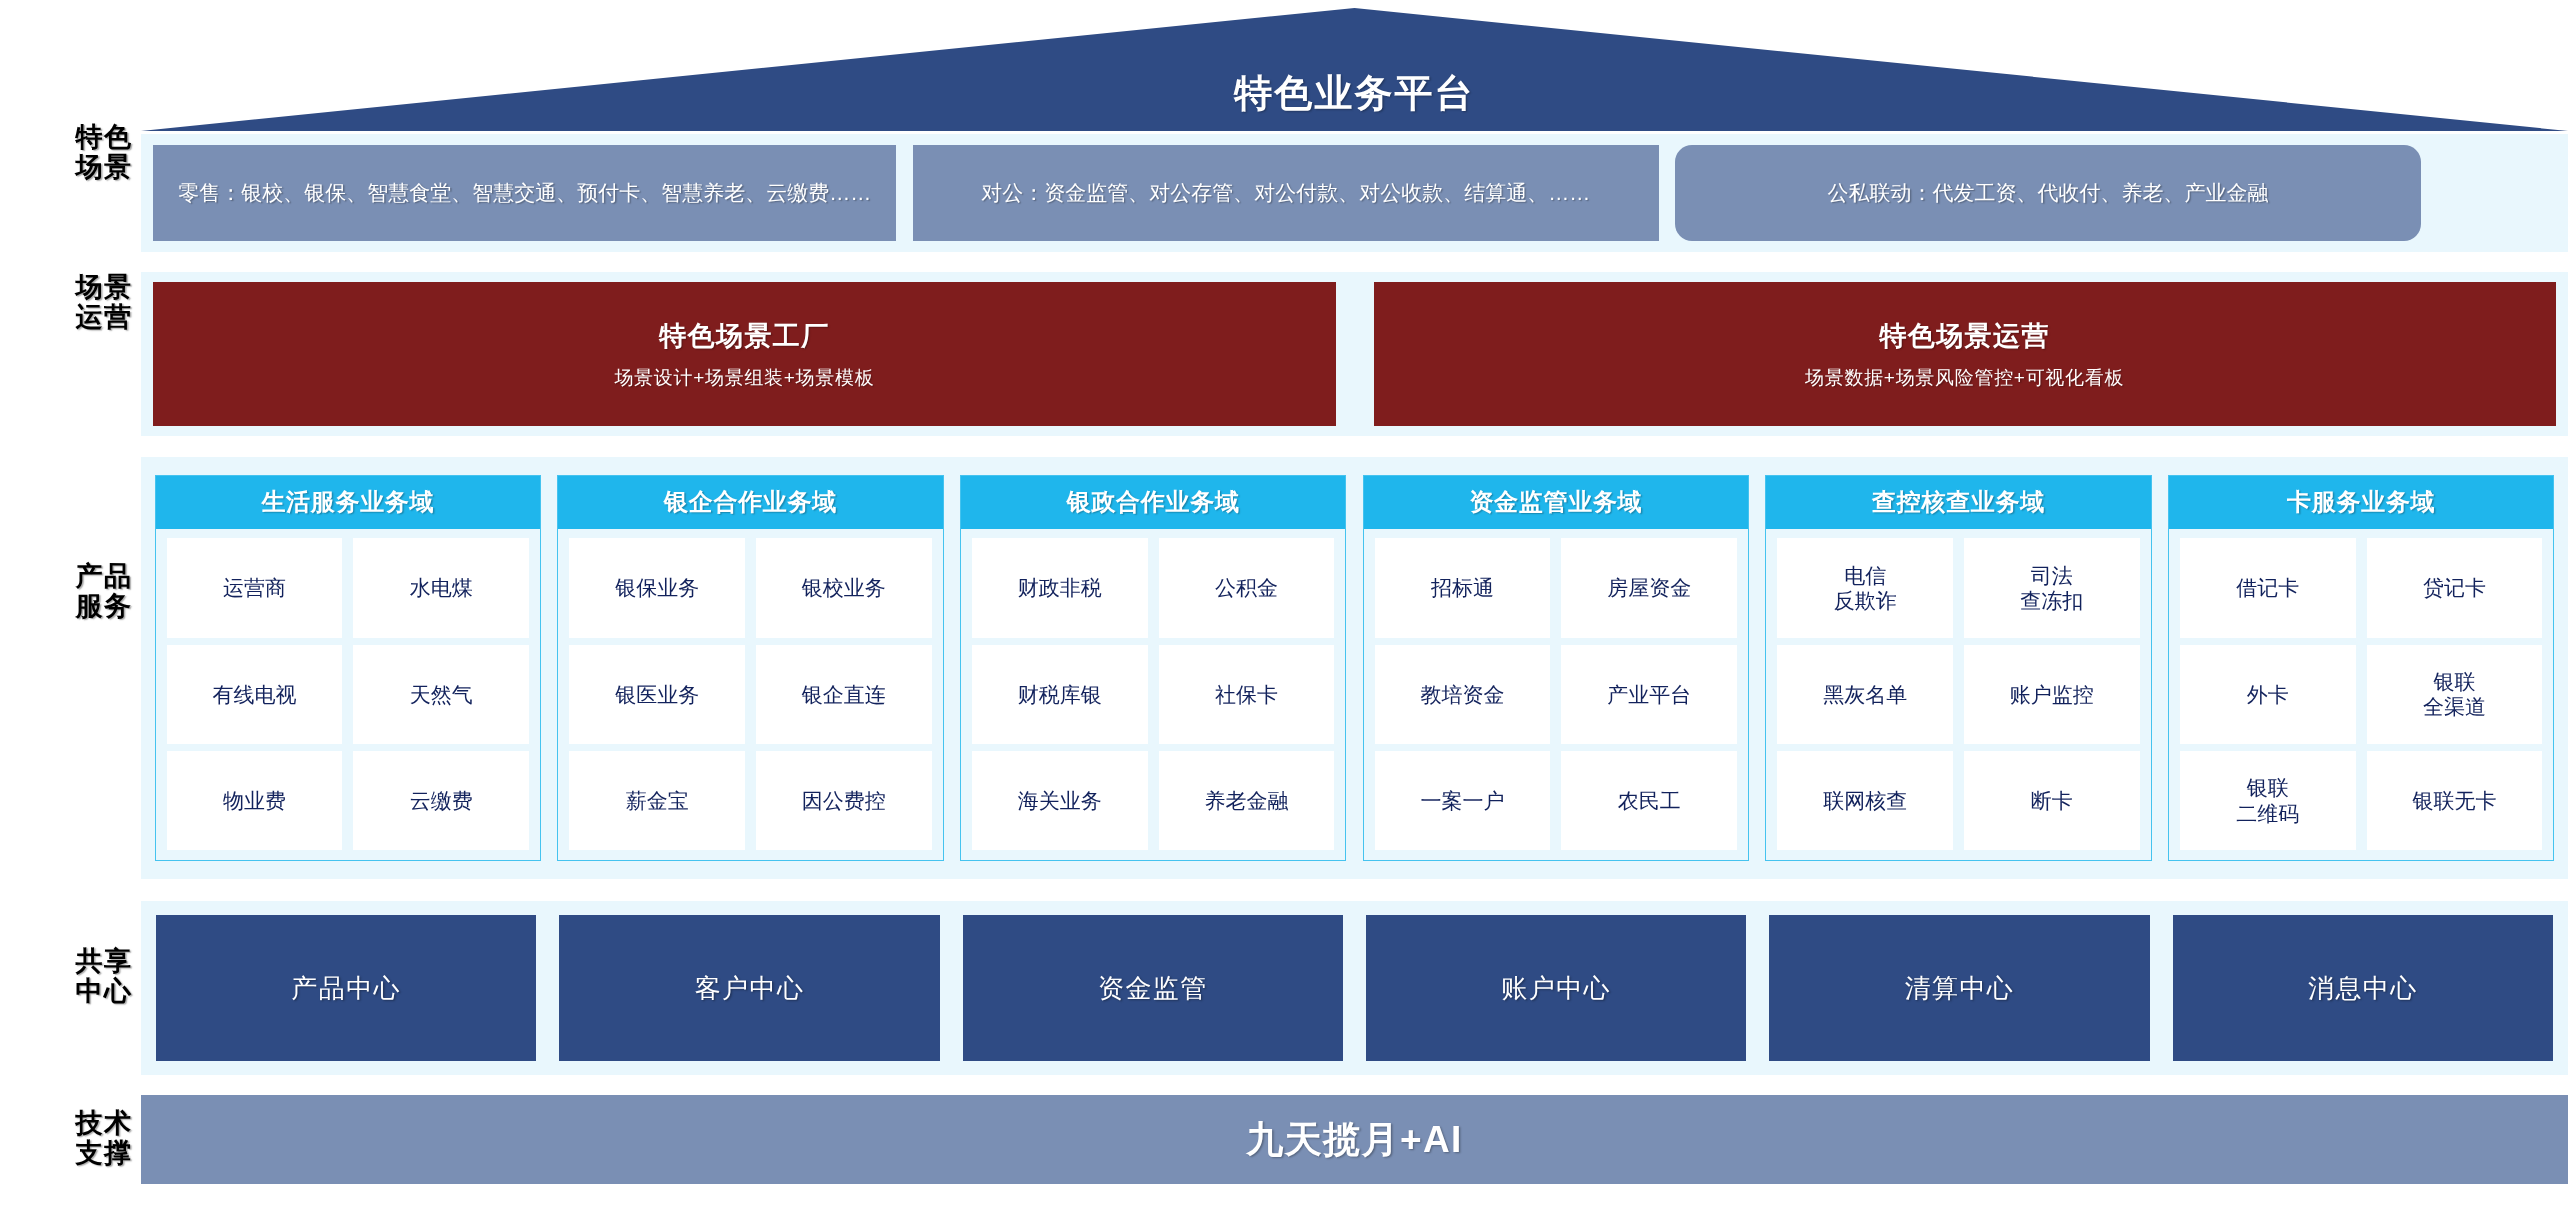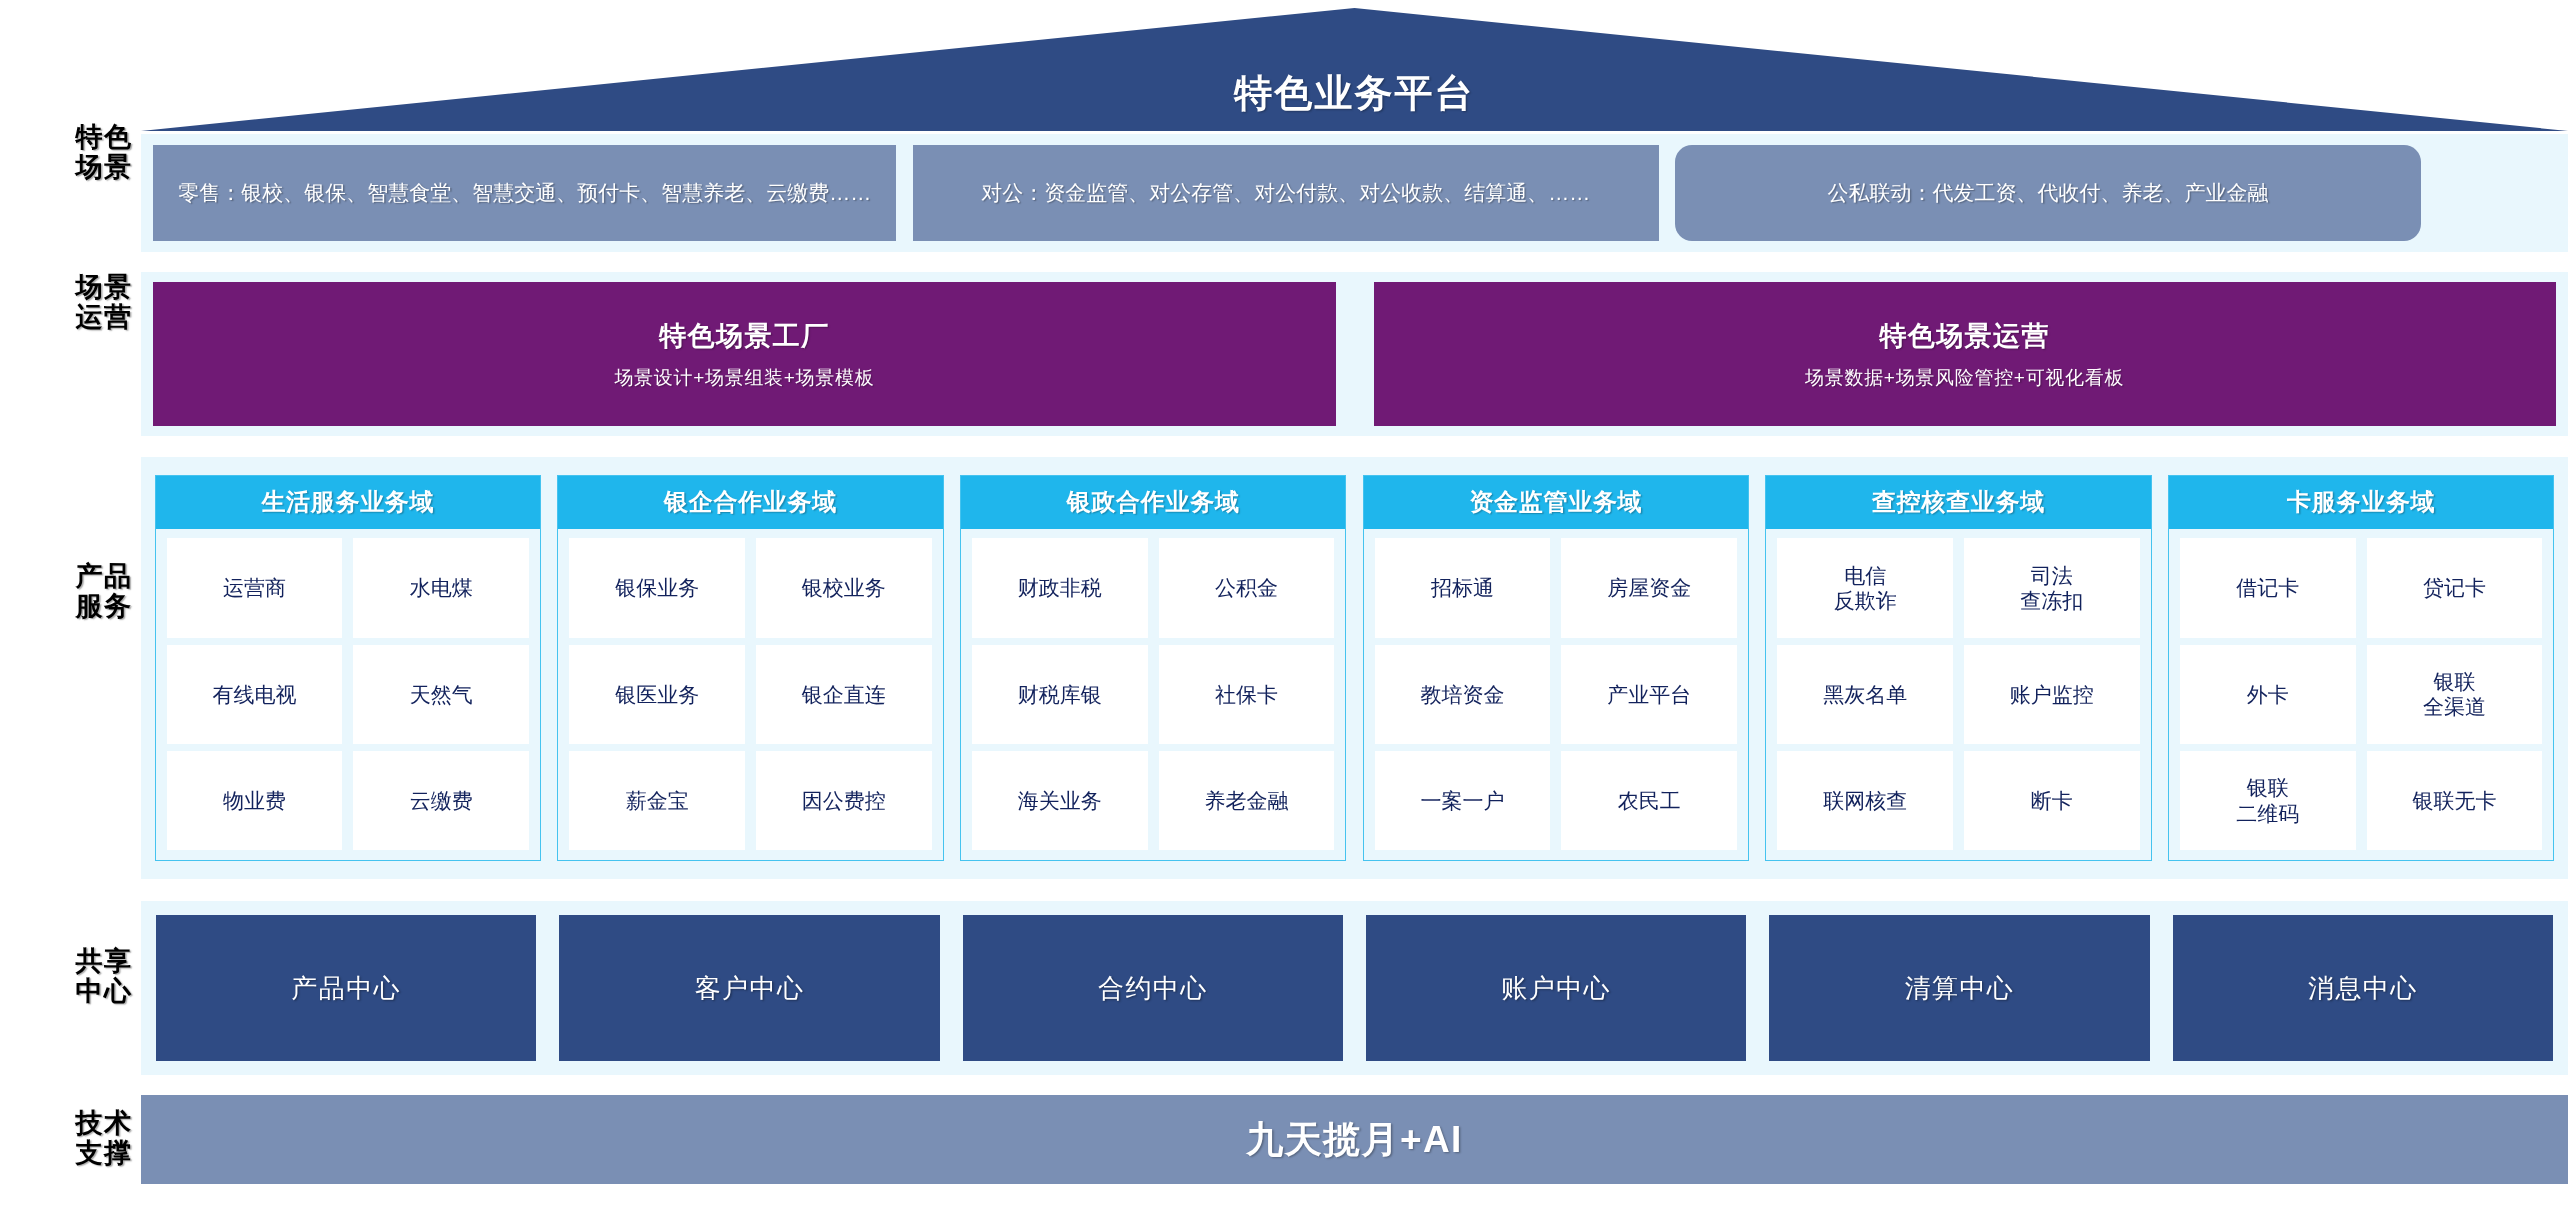--- a/index.html
+++ b/index.html
@@ -40,21 +40,21 @@
     padding:0 18px;box-sizing:border-box;
     text-shadow:1.4px 1.4px 1.4px rgba(0,0,0,.30);
   }
   .sb1{flex:0 0 743px;}
   .sb2{flex:0 0 746px;}
   .sb3{flex:0 0 746px;border-radius:17px;}
 
   
   .ops-row{display:flex;align-items:stretch;height:100%;box-sizing:border-box;padding:9.6px 12.3px;gap:38px;}
   .ops-box{
-    flex:1;background:#701a75;color:#fff;
+    flex:1;background:#7f1d1d;color:#fff;
     display:flex;flex-direction:column;align-items:center;justify-content:center;
     text-shadow:1.4px 1.4px 1.4px rgba(0,0,0,.28);
   }
   .ops-title{font-size:27px;font-weight:bold;letter-spacing:1.4px;margin-bottom:11px;}
   .ops-sub{font-size:19px;font-weight:500;letter-spacing:0.7px;text-align:right;}
 
   
   .prod-row{display:flex;height:100%;box-sizing:border-box;padding:18px 13.7px 18px 13.7px;gap:16.4px;}
   .domain-card{
     flex:1;display:flex;flex-direction:column;
@@ -240,21 +240,21 @@
         </div>
       </div>
   </div>
 
   <div class="rowlabel" style="top: 946px; white-space: pre-line;">共享
 中心</div>
   <div class="band" style="left:141px;top:901px;width:2427px;height:174px;">
     <div class="share-row" id="share-row">
         <div class="share-box">产品中心</div>
         <div class="share-box">客户中心</div>
-        <div class="share-box">合约中心</div>
+        <div class="share-box">资金监管</div>
         <div class="share-box">账户中心</div>
         <div class="share-box">清算中心</div>
         <div class="share-box">消息中心</div>
       </div>
   </div>
 
   <div class="rowlabel" style="top: 1108px; white-space: pre-line;">技术
 支撑</div>
   <div class="tech-bar" style="left:141px;top:1095px;width:2427px;height:89px;">九天揽月+AI</div>
 

